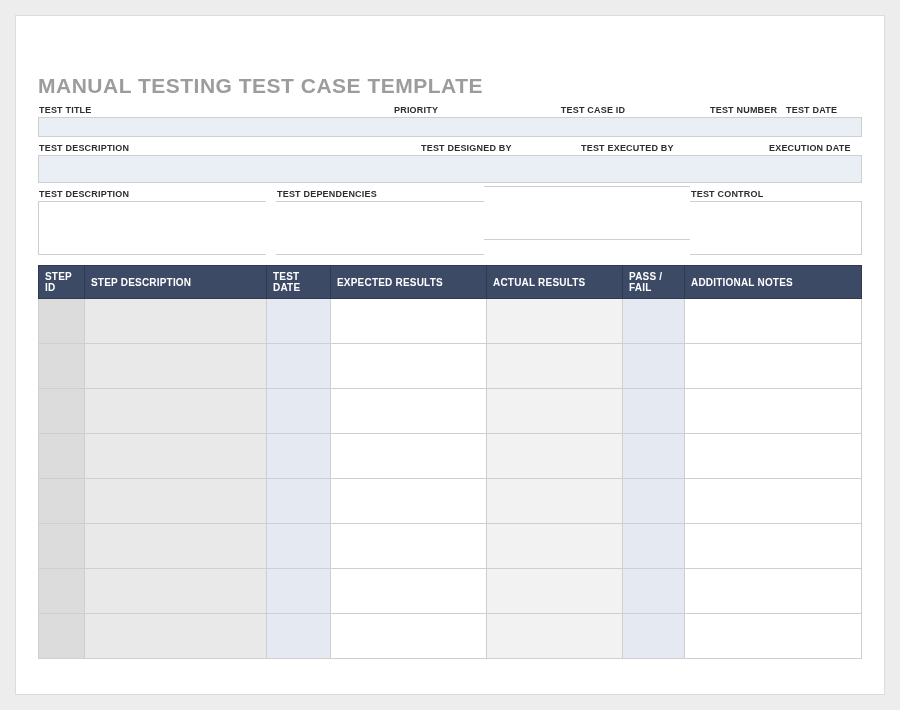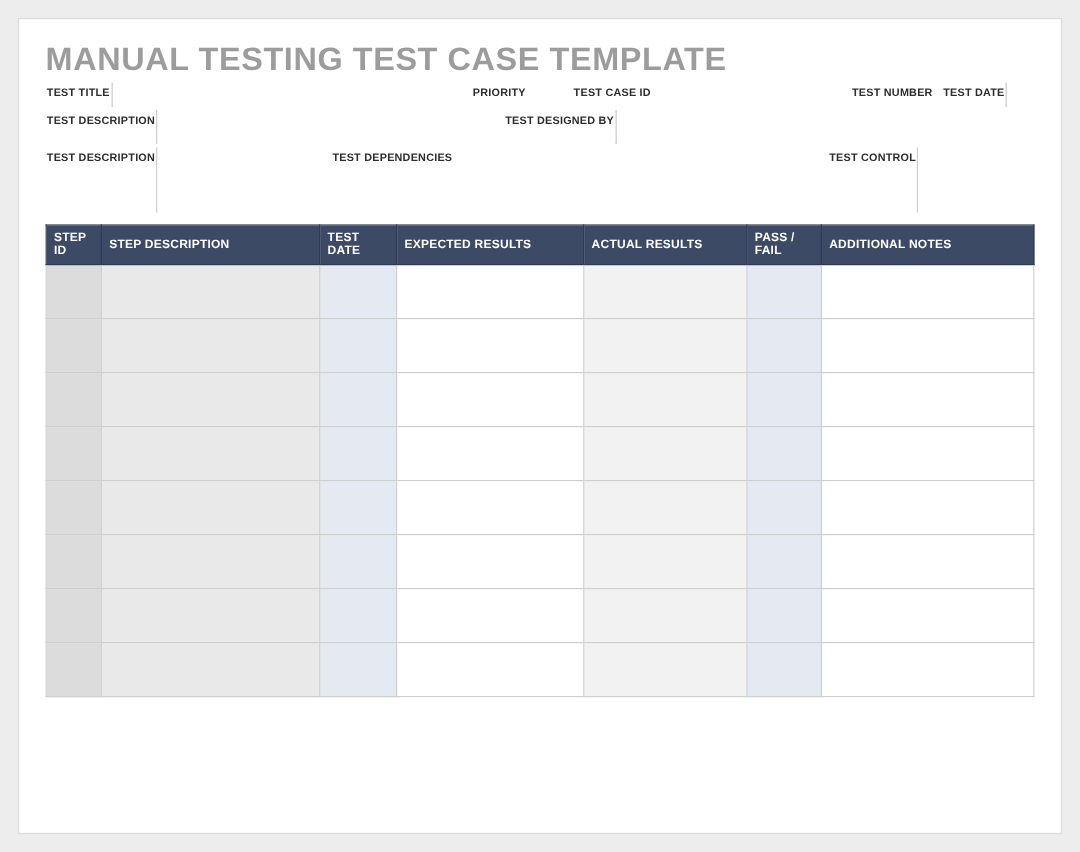--- a/index.html
+++ b/index.html
@@ -11,43 +11,44 @@
     height: 710px;
   }
   .page {
     background: #ffffff;
     border: 1px solid #dcdcdc;
     width: 100%;
     height: 100%;
     padding: 18px 22px;
   }
   .title {
-    font-size: 27px;
+    font-size: 21px;
     font-weight: 700;
     color: #9c9c9c;
     letter-spacing: 0.5px;
     font-stretch: condensed;
     font-family: "Arial Narrow", Arial, sans-serif;
     margin-bottom: 4px;
+    margin-top: 40px;
   }
   .label {
     font-size: 9px;
     font-weight: 700;
     color: #2d2d2d;
     letter-spacing: 0.2px;
     padding: 3px 1px 2px 1px;
     text-transform: uppercase;
   }
   .row {
     display: flex;
     width: 100%;
   }
   .row .group {
     display: flex;
-    flex-direction: row;
+    flex-direction: column;
     padding-right: 4px;
   }
   .row .group:last-child { padding-right: 0; }
   .input-box-light {
     background: #eaeef5;
     border: 1px solid #cfcfcf;
     height: 20px;
   }
   .input-box-tall {
     background: #eaeef5;
@@ -168,20 +169,28 @@
 
   <div class="spacer-sm"></div>
 
   <div class="row">
     <div class="group r2-desc">
       <div class="label">TEST DESCRIPTION</div>
       <div class="input-box-tall"></div>
     </div>
     <div class="group r2-designed">
       <div class="label">TEST DESIGNED BY</div>
+      <div class="input-box-tall"></div>
+    </div>
+    <div class="group r2-executed">
+      <div class="label">TEST EXECUTED BY</div>
+      <div class="input-box-tall"></div>
+    </div>
+    <div class="group r2-execdate">
+      <div class="label">EXECUTION DATE</div>
       <div class="input-box-tall"></div>
     </div>
   </div>
 
   <div class="spacer-sm"></div>
 
   <div class="row">
     <div class="group r3-desc">
       <div class="label">TEST DESCRIPTION</div>
       <div class="input-box-white"></div>

